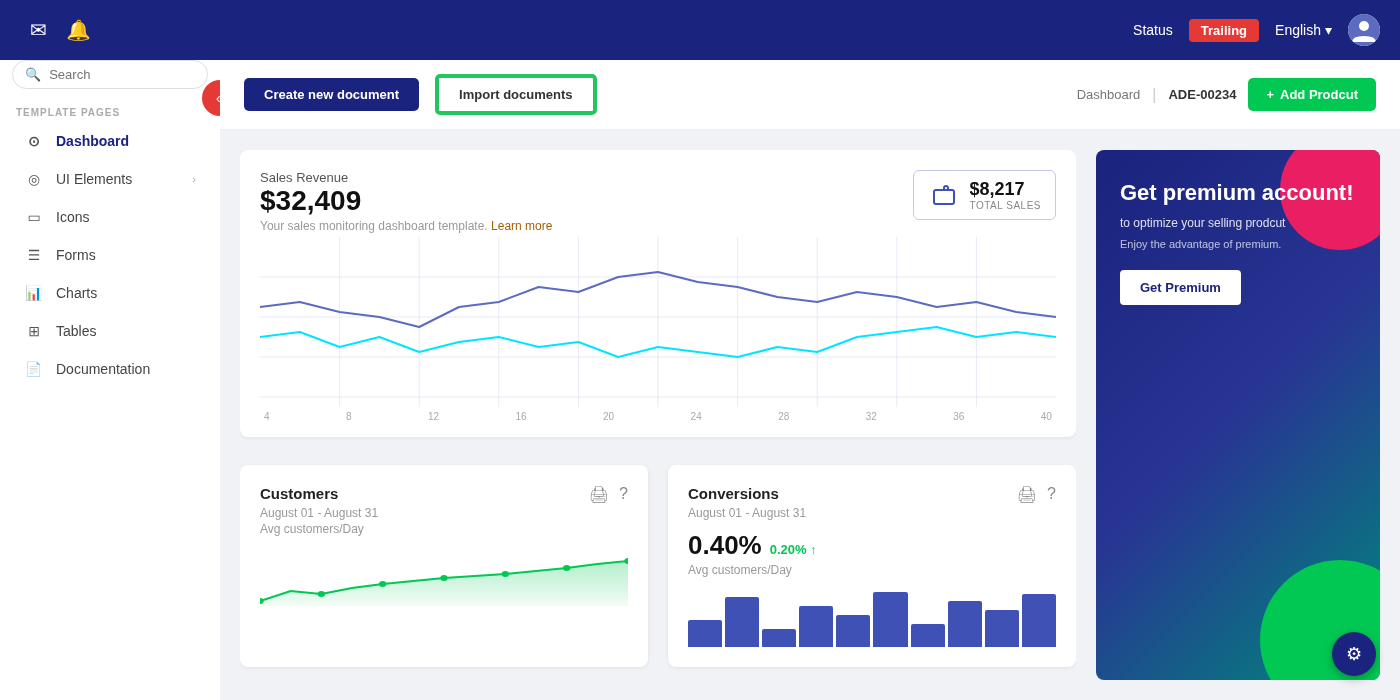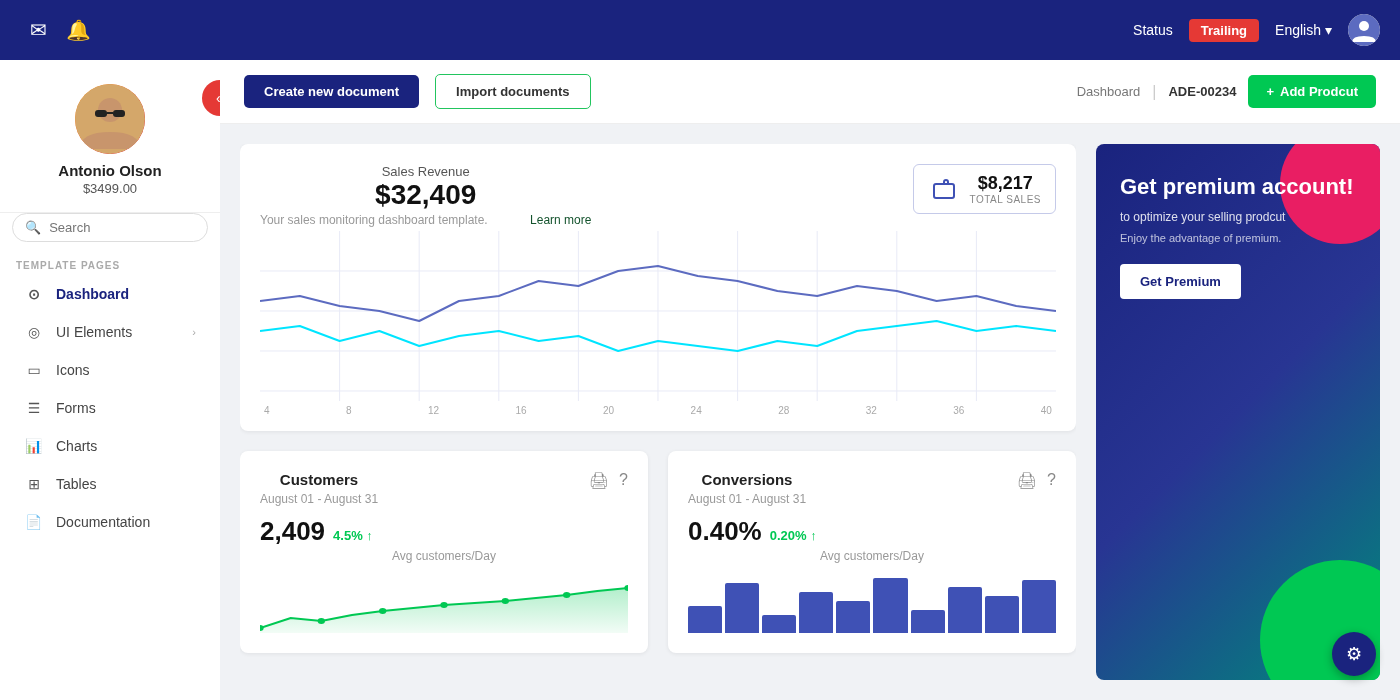--- a/index.html
+++ b/index.html
@@ -89,45 +89,45 @@
     
     .content { flex: 1; overflow-y: auto; padding: 0; display: flex; flex-direction: column; }
 
     
     .sub-header {
       background: #fff; padding: 14px 24px;
       display: flex; align-items: center; gap: 16px;
       border-bottom: 1px solid #eee; flex-shrink: 0;
     }
     .btn-create { background: #1a237e; color: #fff; border: none; padding: 9px 20px; border-radius: 5px; font-size: 13px; font-weight: 600; cursor: pointer; }
-    .btn-import { background: #fff; color: #333; border: 1px solid #22c55e; padding: 9px 20px; border-radius: 5px; font-size: 13px; font-weight: 600; cursor: pointer; }
+    .btn-import { background: #fff; color: #333; border: 4px solid #22c55e; padding: 9px 20px; border-radius: 5px; font-size: 13px; font-weight: 600; cursor: pointer; }
     .sub-header-right { margin-left: auto; display: flex; align-items: center; gap: 12px; }
     .breadcrumb-text { font-size: 13px; color: #777; }
     .breadcrumb-sep { color: #ccc; }
     .breadcrumb-id { font-size: 13px; color: #333; font-weight: 600; }
     .btn-add-product {
       background: #00c853; color: #fff; border: none; padding: 9px 18px;
       border-radius: 5px; font-size: 13px; font-weight: 600; cursor: pointer;
       display: flex; align-items: center; gap: 6px;
     }
 
     
     .dashboard-body { display: flex; flex: 1; gap: 0; padding: 20px; gap: 20px; overflow: hidden; }
 
     
-    .main-content { flex: 1; display: flex; flex-direction: column; gap: 20px; overflow: hidden; text-align: center; }
+    .main-content { flex: 1; display: flex; flex-direction: column; gap: 28px; overflow: hidden; }
 
     
     .card { background: #fff; border-radius: 8px; padding: 20px; box-shadow: 0 1px 4px rgba(0,0,0,0.07); }
     .sales-card { flex-shrink: 0; }
     .sales-header { display: flex; align-items: flex-start; justify-content: space-between; margin-bottom: 4px; }
     .sales-title { font-size: 13px; color: #555; font-weight: 500; }
     .sales-amount { font-size: 28px; font-weight: 800; color: #111; }
     .sales-desc { font-size: 12px; color: #999; margin-top: 2px; }
-    .sales-desc a { color: #14532d; text-decoration: none; margin-left: 39px; }
+    .sales-desc a { color: #a16207; text-decoration: none; }
 
     .stat-boxes { display: flex; gap: 16px; }
     .stat-box { display: flex; align-items: center; gap: 10px; border: 1.5px solid #c5cae9; border-radius: 6px; padding: 8px 14px; }
     .stat-box-icon { width: 32px; height: 32px; display: flex; align-items: center; justify-content: center; color: #3f51b5; }
     .stat-box-value { font-size: 18px; font-weight: 800; color: #111; }
     .stat-box-label { font-size: 10px; color: #888; letter-spacing: 0.5px; text-transform: uppercase; }
 
     
     .chart-area { width: 100%; height: 180px; position: relative; }
     .chart-labels { display: flex; justify-content: space-between; padding: 0 4px; }
@@ -204,35 +204,20 @@
       </svg>
     </div>
   </div>
 </div>
 
 <div class="main-layout">
 
   <div class="sidebar">
     <div class="sidebar-toggle">«</div>
 
-    <div class="sidebar-profile">
-      <div class="profile-avatar">
-        <svg viewBox="0 0 70 70">
-          <circle cx="35" cy="35" r="35" fill="#d4a76a"></circle>
-          <circle cx="35" cy="26" r="12" fill="#c8956c"></circle>
-          <path d="M5 65 Q5 48 35 48 Q65 48 65 65" fill="#c8956c"></path>
-
-          <rect x="20" y="26" width="12" height="7" rx="3" fill="#222"></rect>
-          <rect x="38" y="26" width="12" height="7" rx="3" fill="#222"></rect>
-          <line x1="32" y1="29" x2="38" y2="29" stroke="#222" stroke-width="2"></line>
-        </svg>
-      </div>
-      <div class="profile-name">Antonio Olson</div>
-      <div class="profile-amount">$3499.00</div>
-    </div>
 
 
     <div class="search-box">
       <span style="color:#aaa;font-size:13px;">🔍</span>
       <input type="text" placeholder="Search" style="">
     </div>
 
     <div class="template-label">TEMPLATE PAGES</div>
 
     <div class="nav-item active">
@@ -355,27 +340,20 @@
             <div class="bottom-card-header">
               <div>
                 <div class="card-title">Customers</div>
                 <div class="card-date">August 01 - August 31</div>
               </div>
               <div class="card-actions">
                 <span class="card-action-icon">🖨</span>
                 <span class="card-action-icon">?</span>
               </div>
             </div>
-            <div class="card-main-value">
-              <span>2,409</span>
-              <span class="card-change">
-                <span>4.5%</span>
-                <span>↑</span>
-              </span>
-            </div>
             <div class="card-sub">Avg customers/Day</div>
 
             <div class="mini-line-area">
               <svg width="100%" height="60" viewBox="0 0 300 60" preserveAspectRatio="none">
                 <defs>
                   <linearGradient id="greenGrad" x1="0" y1="0" x2="0" y2="1">
                     <stop offset="0%" stop-color="#00c853" stop-opacity="0.3"></stop>
                     <stop offset="100%" stop-color="#00c853" stop-opacity="0.05"></stop>
                   </linearGradient>
                 </defs>

